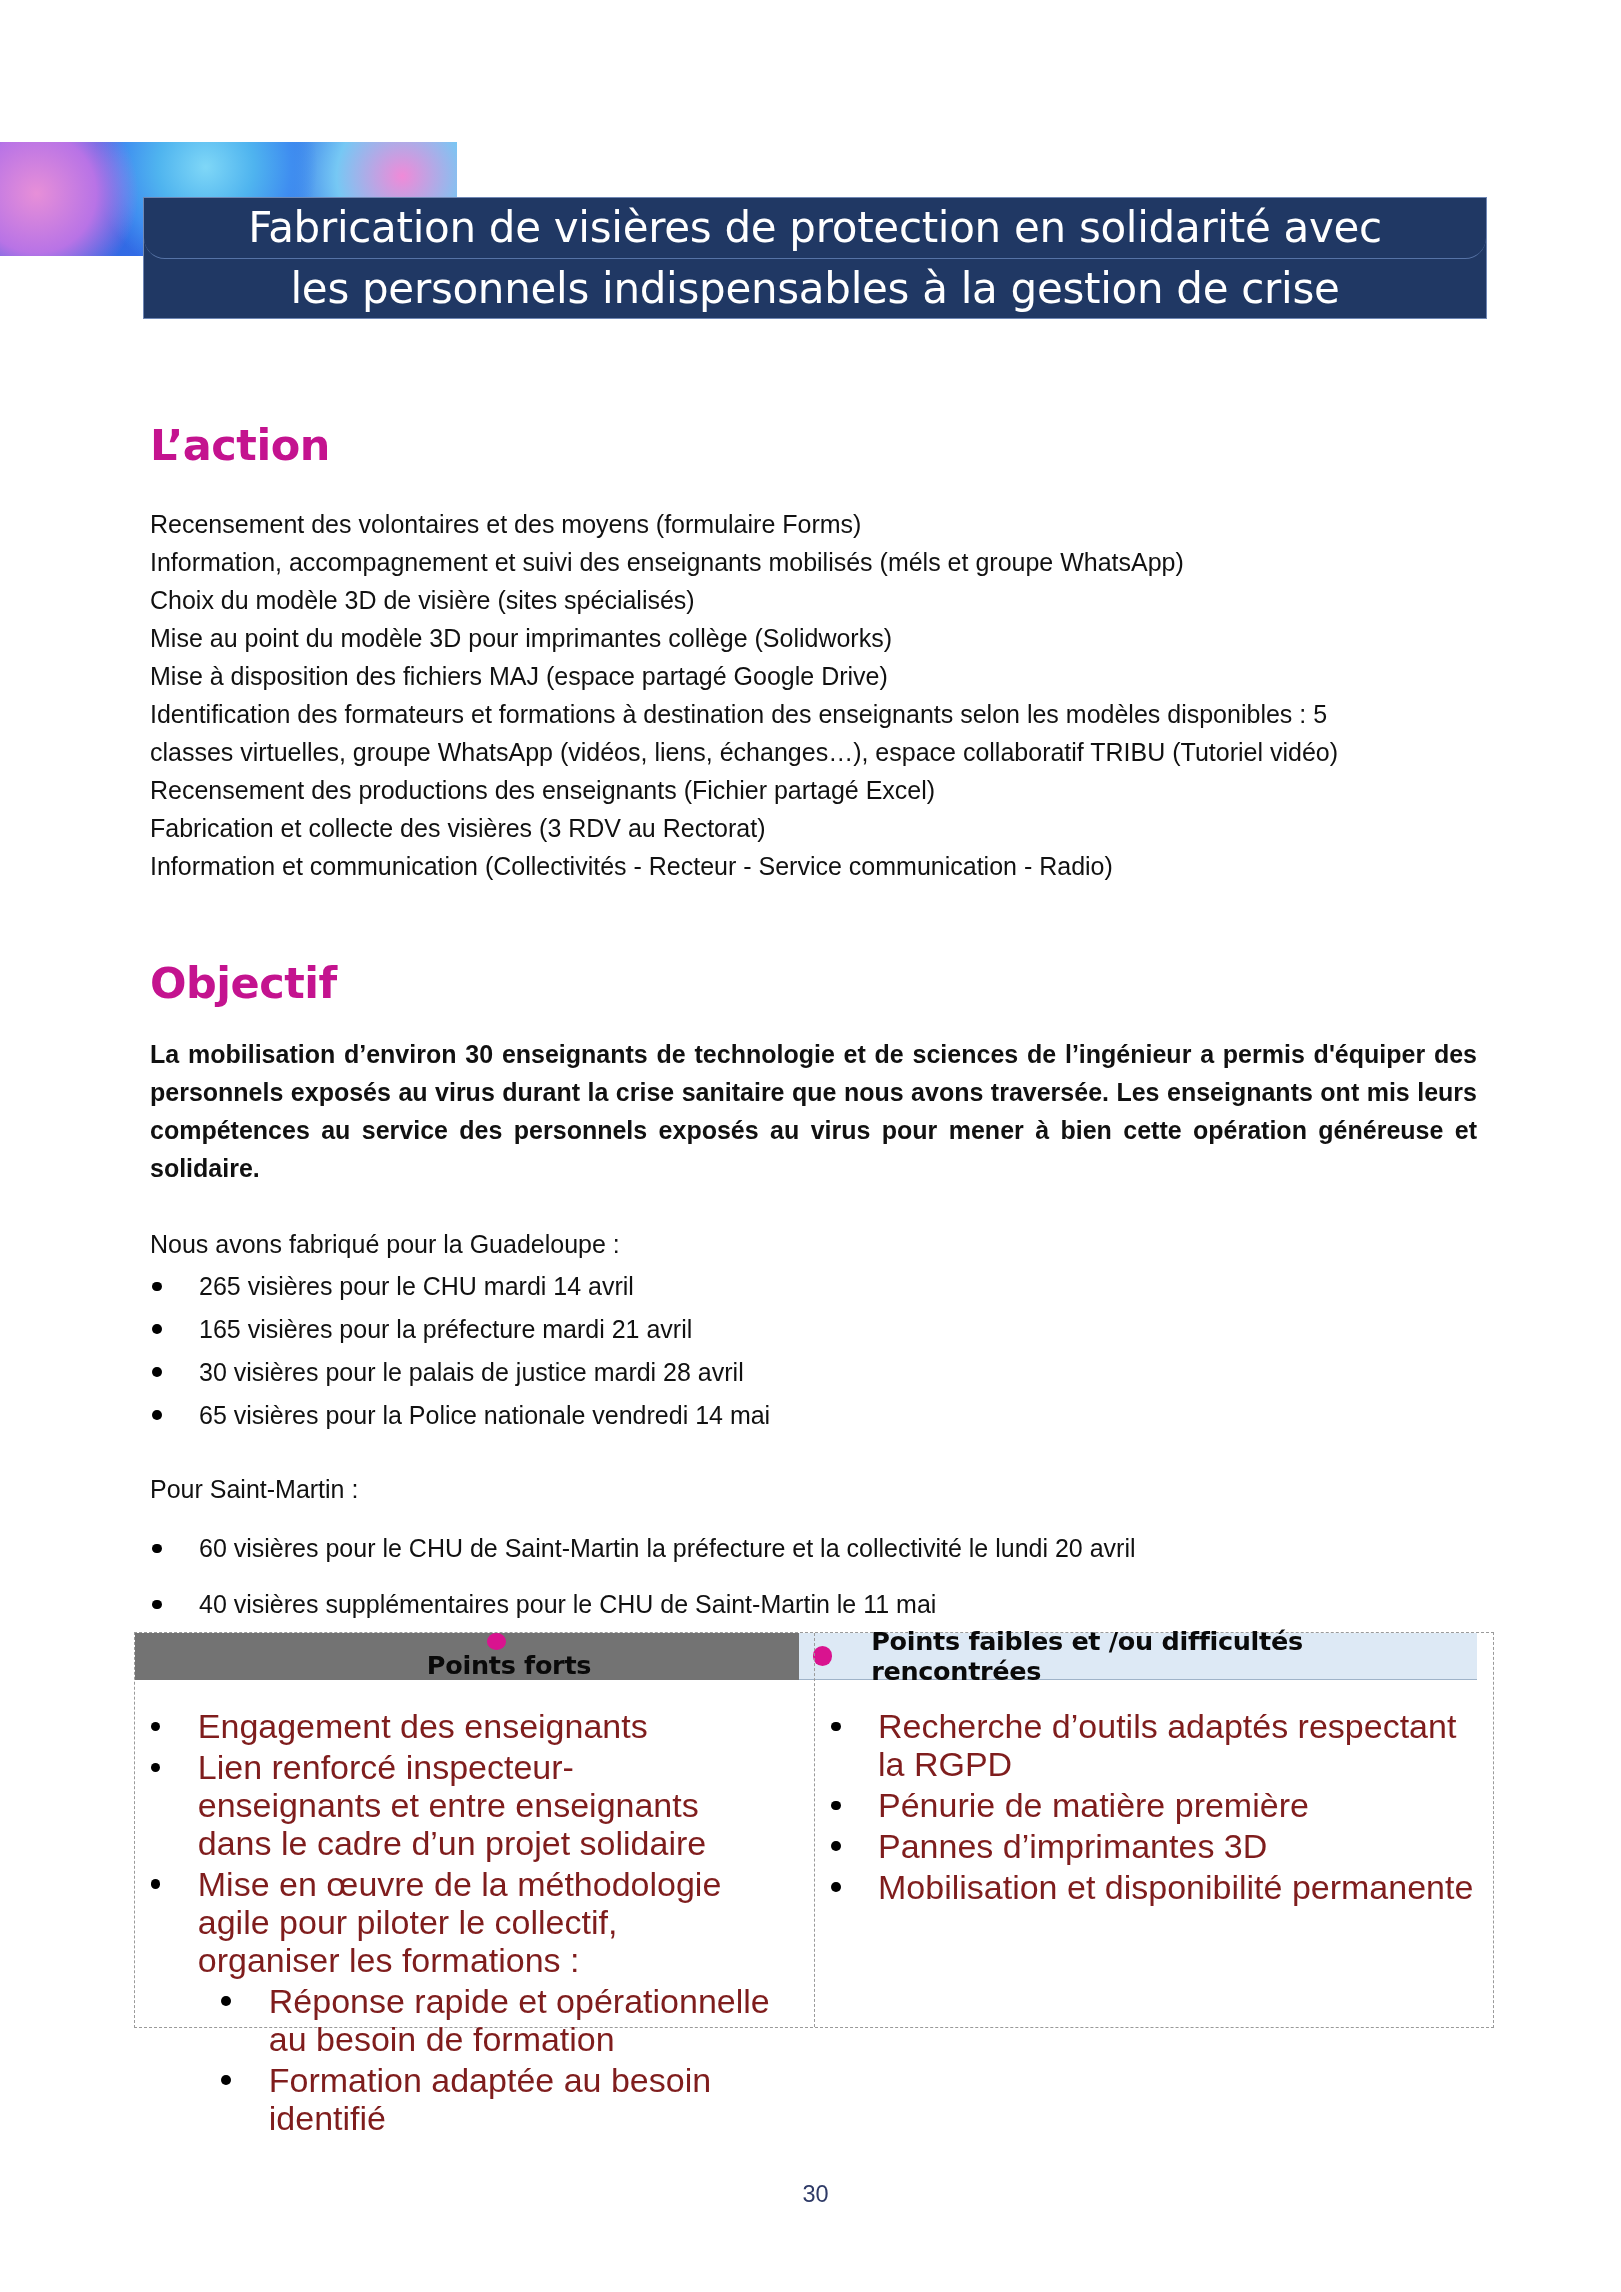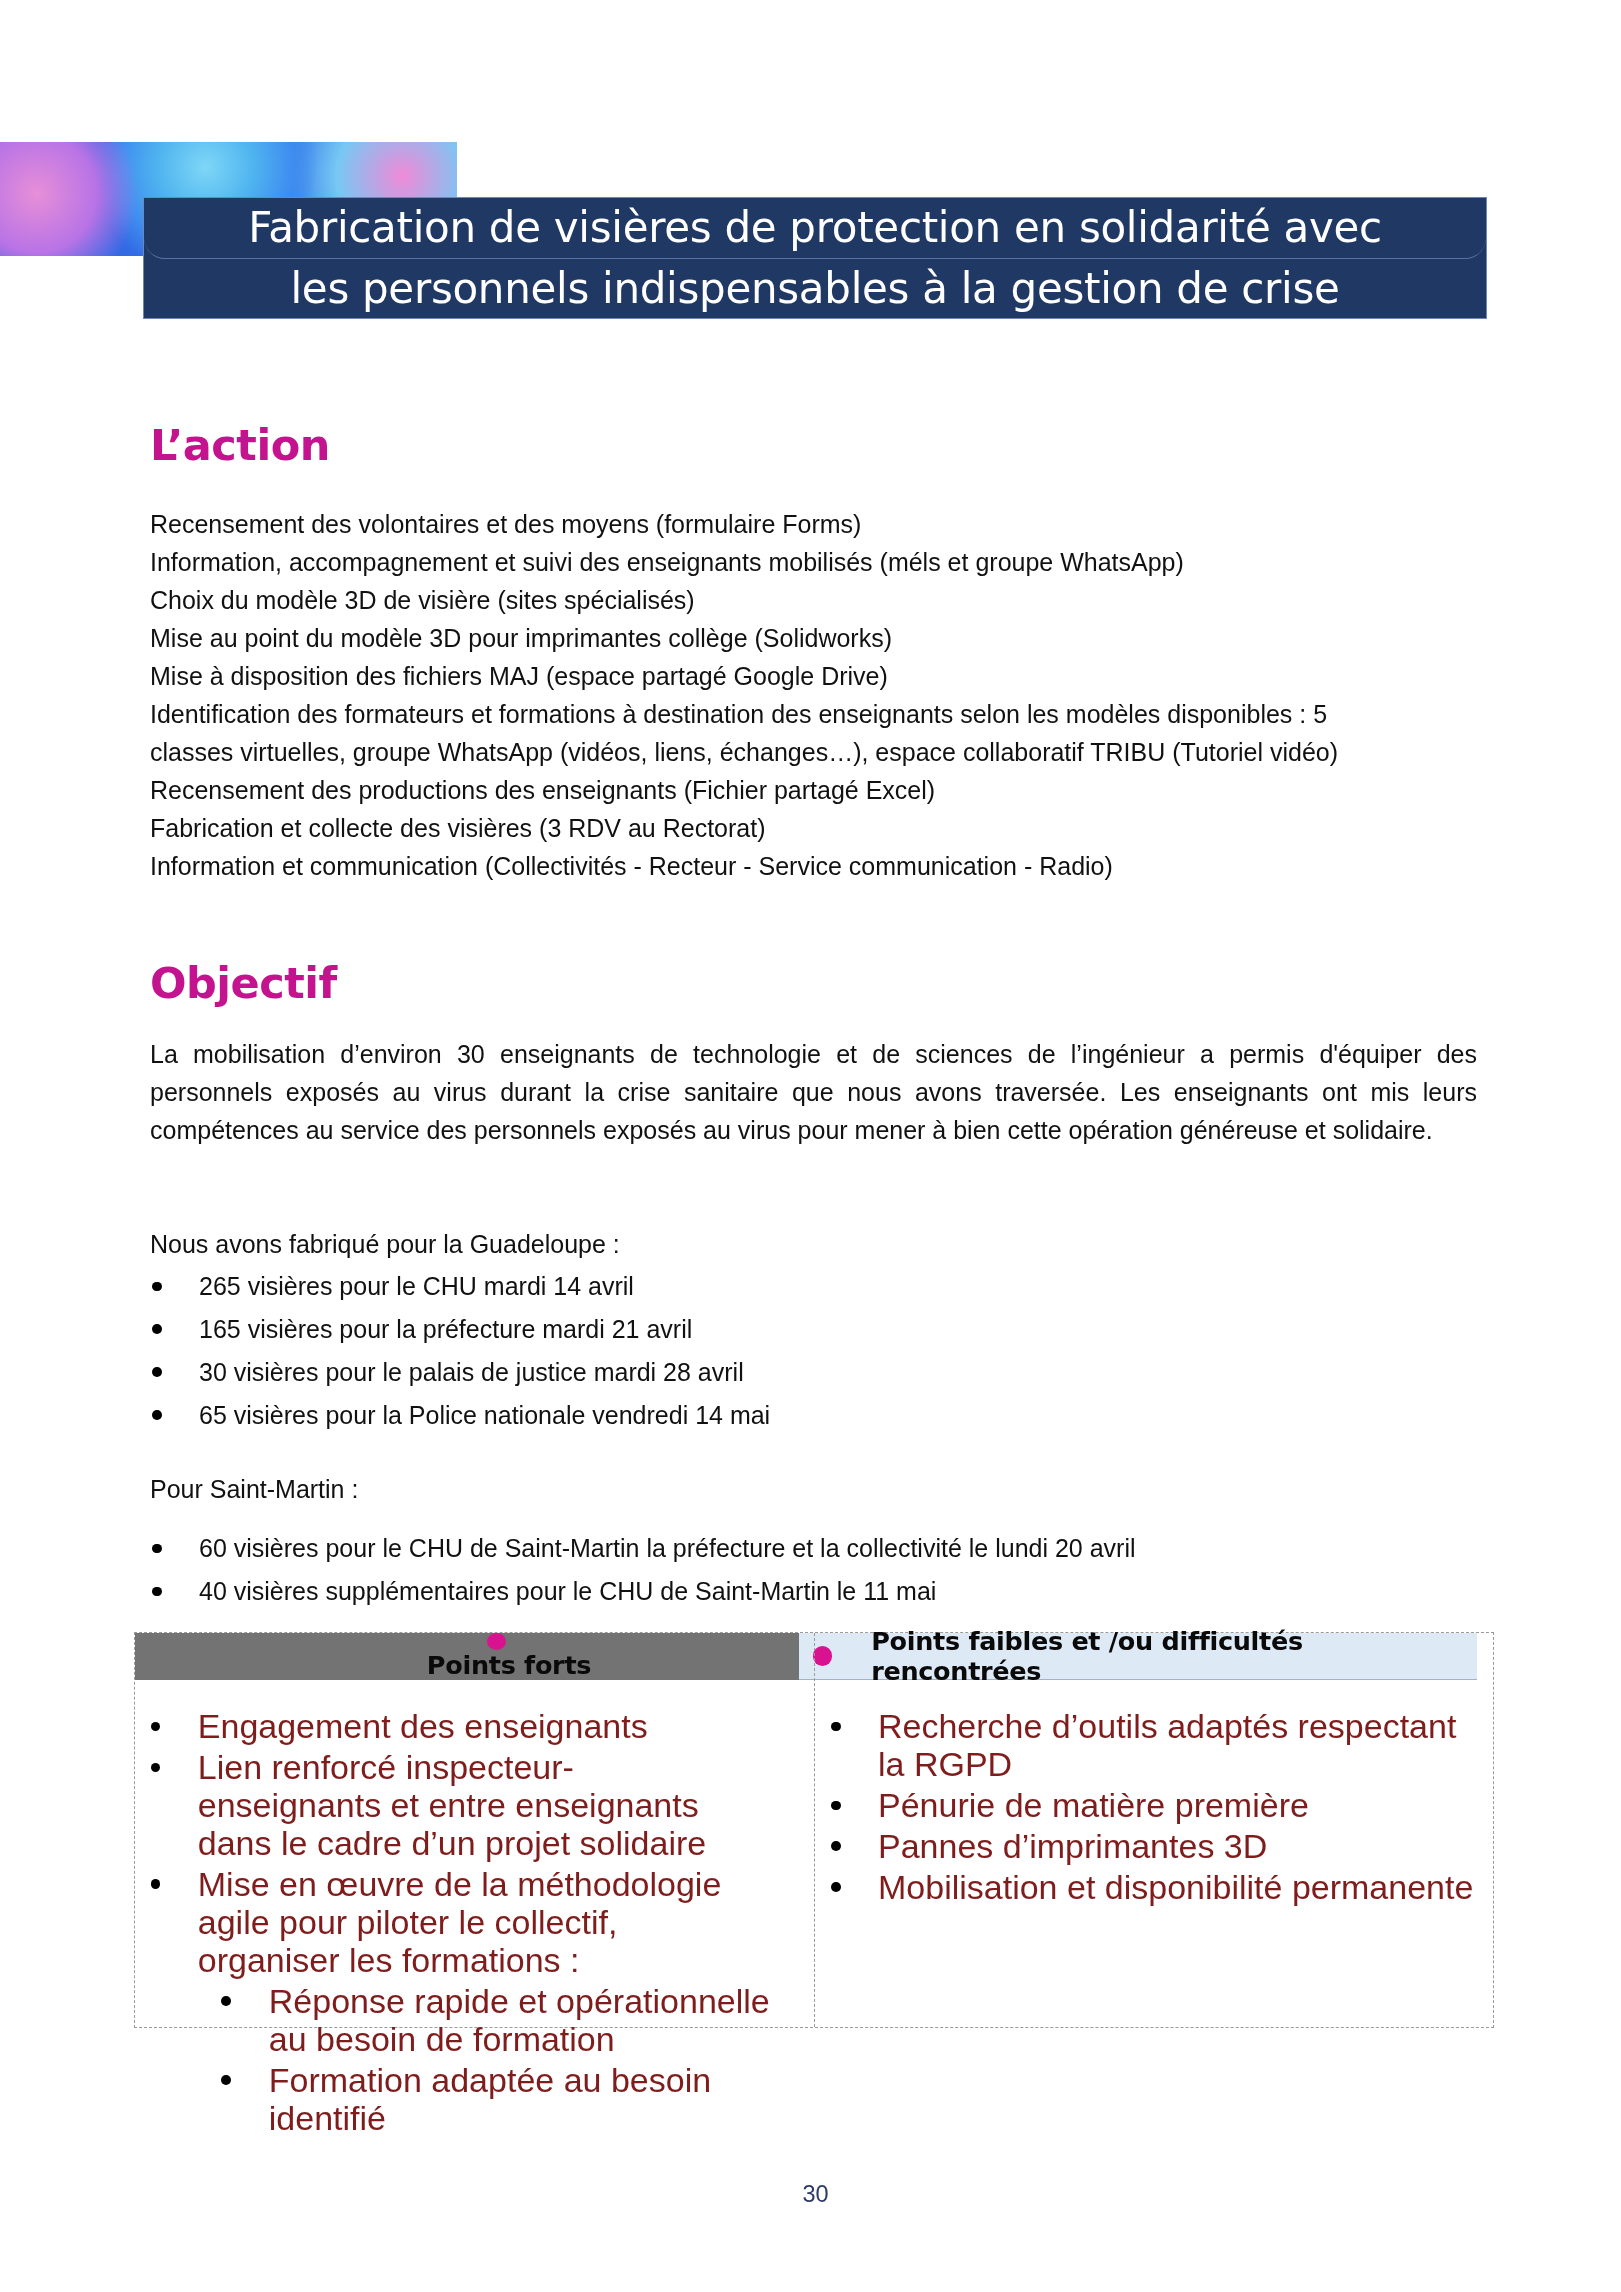--- a/index.html
+++ b/index.html
@@ -57,21 +57,21 @@
     }
     .body-block {
       position: absolute;
       left: 150px;
       width: 1329px;
       font-size: 25px;
       line-height: 38px;
       margin: 0;
     }
     .body-line { white-space: nowrap; }
-    .justified { text-align: justify; text-align-last: left; }
+    .justified { text-align: justify; text-align-last: left; font-weight: bold; }
     .bullet-list { list-style: none; margin: 0; padding: 0; }
     .bullet-item {
       position: relative;
       padding-left: 49px;
       white-space: nowrap;
     }
     .bullet-dot {
       position: absolute;
       left: 2px; top: 14.7px;
       width: 9.8px; height: 9.8px;
@@ -171,21 +171,21 @@
     <li class="bullet-item" style="margin-bottom:4.9px;"><span class="bullet-dot"></span><span>265 visières pour le CHU mardi 14 avril</span></li>
     <li class="bullet-item" style="margin-bottom:4.9px;"><span class="bullet-dot"></span><span>165 visières pour la préfecture mardi 21 avril</span></li>
     <li class="bullet-item" style="margin-bottom:4.9px;"><span class="bullet-dot"></span><span>30 visières pour le palais de justice mardi 28 avril</span></li>
     <li class="bullet-item"><span class="bullet-dot"></span><span>65 visières pour la Police nationale vendredi 14 mai</span></li>
   </ul>
 </div>
 
 <div class="body-block" style="top:1470px;">
   <div class="body-line" style="margin-bottom:21px;">Pour Saint-Martin :</div>
   <ul class="bullet-list">
-    <li class="bullet-item" style="margin-bottom:5px;"><span class="bullet-dot"></span><span>60 visières pour le CHU de Saint-Martin la préfecture et la collectivité le lundi 20 avril</span></li>
+    <li class="bullet-item" style="margin-bottom:18px;"><span class="bullet-dot"></span><span>60 visières pour le CHU de Saint-Martin la préfecture et la collectivité le lundi 20 avril</span></li>
     <li class="bullet-item"><span class="bullet-dot"></span><span>40 visières supplémentaires pour le CHU de Saint-Martin le 11 mai</span></li>
   </ul>
 </div>
 
 <div class="table">
   <div class="table-header th-left">
     <span class="th-dot"></span>
     <span>Points forts</span>
   </div>
   <div class="table-header th-right">

